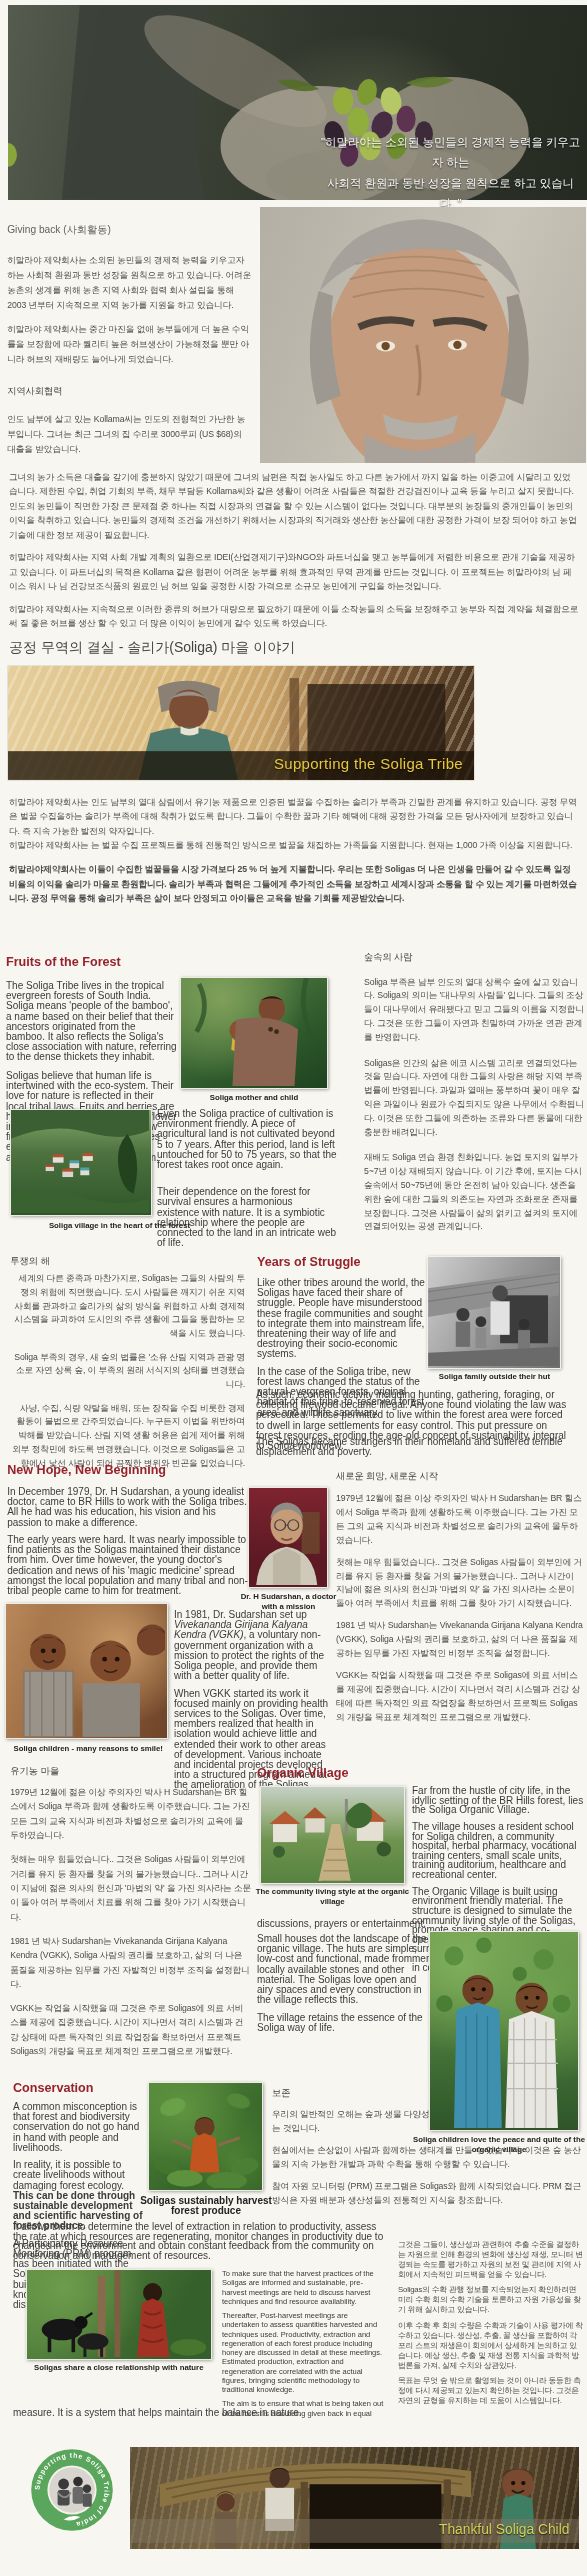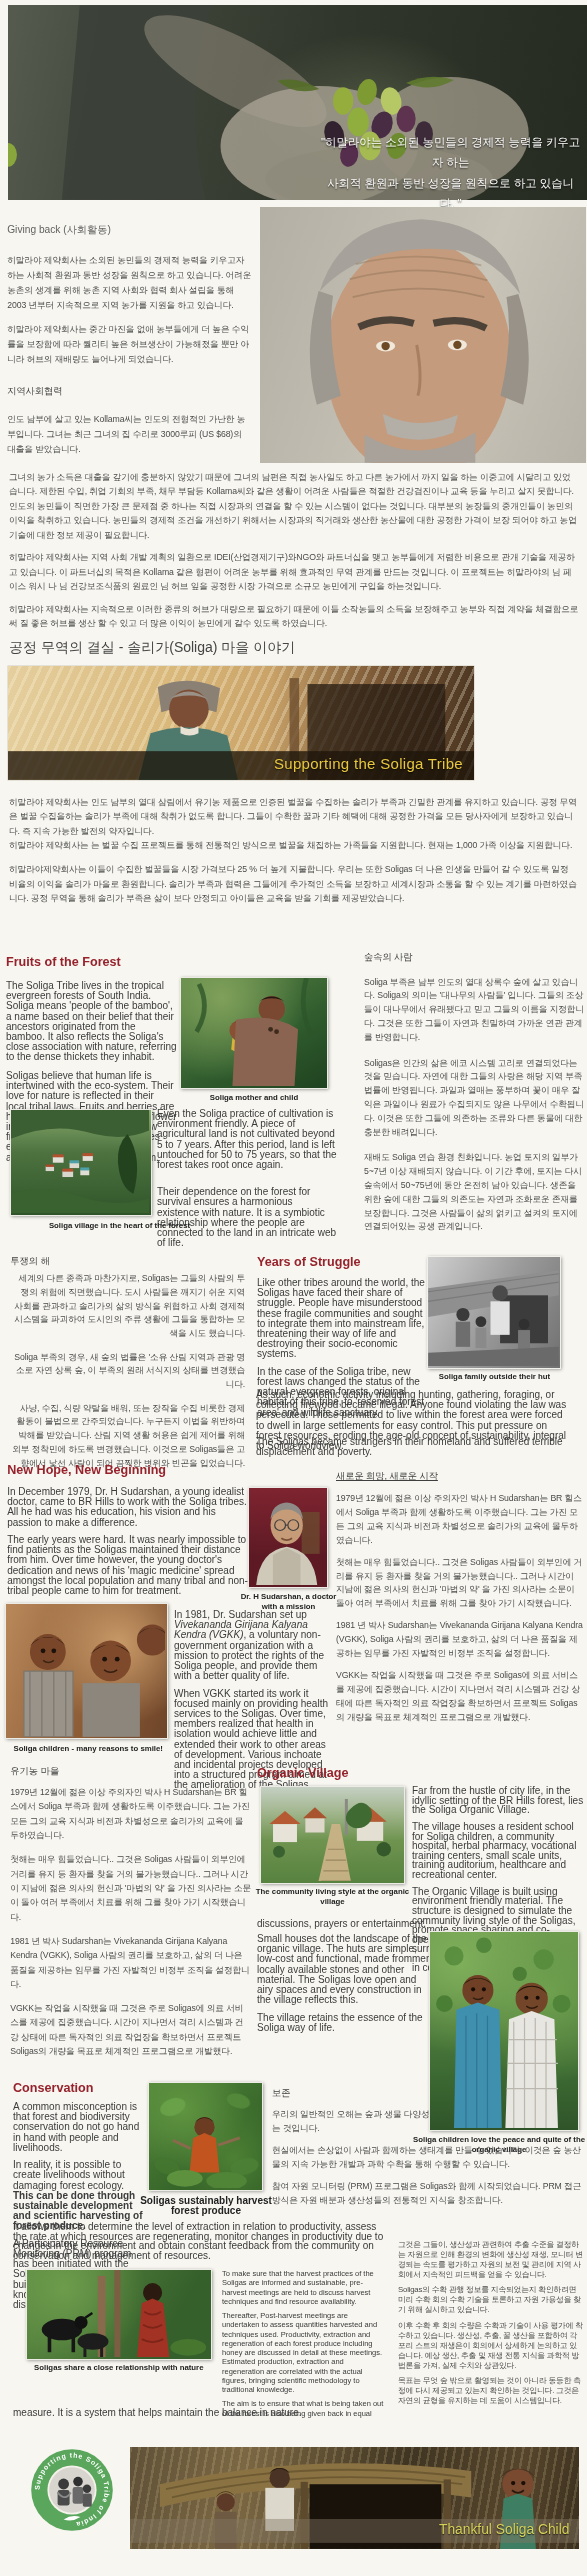--- a/index.html
+++ b/index.html
@@ -111,21 +111,21 @@
       <path d="M238,112 q64,-22 128,4 l18,74 l-166,0 Z" fill="#4e7a6e"></path>
       <path d="M288,100 q14,10 30,0 l0,12 q-15,8 -30,0 Z" fill="#e8e2d4"></path>
       <rect x="0" y="142" width="778" height="48" fill="rgba(30,21,9,0.78)"></rect>
     </svg>
     <div class="abs banner-text" style="right:10.8px;top:89px;">Supporting the Soliga Tribe</div>
   </div>
 
   <div class="abs ko" style="left:9px;top:795px;width:570px;line-height:14.4px;">
     <p style="margin:0;">히말라야 제약회사는 인도 남부의 열대 삼림에서 유기농 제품으로 인증된 벌꿀을 수집하는 솔리가 부족과 긴밀한 관계를 유지하고 있습니다. 공정 무역은 벌꿀 수집을하는 솔리가 부족에 대해 착취가 없도록 합니다. 그들이 수확한 꿀과 기타 혜택에 대해 공정한 가격을 모든 당사자에게 보장하고 있습니다. 즉 지속 가능한 발전의 약자입니다.</p>
     <p style="margin:0 0 9.6px 0;">히말라야 제약회사는 는 벌꿀 수집 프로젝트를 통해 전통적인 방식으로 벌꿀을 채집하는 가족들을 지원합니다. 현재는 1,000 가족 이상을 지원합니다.</p>
-    <p style="margin-bottom:10.8px;">히말라야제약회사는 이들이 수집한 벌꿀들을 시장 가격보다 25 % 더 높게 지불합니다. 우리는 또한 Soligas 더 나은 인생을 만들어 갈 수 있도록  일정 비율의 이익을 솔리가 마을로 환원합니다. 솔리가 부족과 협력은 그들에게 추가적인 소득을 보장하고 세계시장과 소통을 할 수 있는 계기를 마련하였습니다. 공정 무역을 통해 솔리가 부족은 삶이 보다 안정되고 아이들은 교육을 받을 기회를 제공받았습니다.</p>
+    <p style="margin-bottom:10.8px;font-weight:bold;">히말라야제약회사는 이들이 수집한 벌꿀들을 시장 가격보다 25 % 더 높게 지불합니다. 우리는 또한 Soligas 더 나은 인생을 만들어 갈 수 있도록  일정 비율의 이익을 솔리가 마을로 환원합니다. 솔리가 부족과 협력은 그들에게 추가적인 소득을 보장하고 세계시장과 소통을 할 수 있는 계기를 마련하였습니다. 공정 무역을 통해 솔리가 부족은 삶이 보다 안정되고 아이들은 교육을 받을 기회를 제공받았습니다.</p>
   </div>
 
   <h2 class="abs red-head" style="left:6px;top:955px;">Fruits of the Forest</h2>
   <div class="abs en" style="left:6px;top:981px;width:171px;">
     <p style="margin-bottom:8.4px;">The Soliga Tribe lives in the tropical evergreen forests of South India. Soliga means 'people of the bamboo', a name based on their belief that their ancestors originated from the bamboo. It also reflects the Soliga's close association with nature, referring to the dense thickets they inhabit.</p>
     <p>Soligas believe that human life is intertwined with the eco-system. Their love for nature is reflected in their local tribal laws. Fruits and berries are harvested only from trees which flower in abundance and very ripe or raw fruits are not collected. This leaves enough fruits for birds and other animals that also depend on them.</p>
   </div>
 
   <div class="photo" style="left:180px;top:977px;width:148px;height:112px;background:
        radial-gradient(circle at 28% 18%, #7fa05a, transparent 60%),
@@ -235,21 +235,21 @@
       <circle cx="52" cy="62" r="9" fill="none" stroke="#3f3f3f" stroke-width="2"></circle>
       <circle cx="74" cy="62" r="9" fill="none" stroke="#3f3f3f" stroke-width="2"></circle>
       <line x1="61" y1="62" x2="65" y2="62" stroke="#3f3f3f" stroke-width="2"></line>
       <path d="M54,84 q9,6 18,0" stroke="#7a5138" stroke-width="3" fill="none"></path>
       <path d="M40,112 L63,100 L86,112 L86,162 L40,162Z" fill="#bdb6a4"></path>
     </svg>
   </div>
   <div class="abs cap" style="left:232px;top:1592px;width:113px;">Dr. H Sudarshan, a doctor with a mission</div>
 
   <div class="abs ko ko-23" style="left:336px;top:1470px;width:248px;">
-    <p class="ko-head" style="margin-bottom:8.4px;text-decoration:underline;">새로운 희망, 새로운 시작</p>
+    <p class="ko-head" style="margin-bottom:8.4px;">새로운 희망, 새로운 시작</p>
     <p style="margin-bottom:8.4px;">1979년 12월에 젊은 이상 주의자인 박사 H Sudarshan는 BR 힐스에서 Soliga 부족과 함께 생활하도록 이주했습니다. 그는 가진 모든 그의 교육 지식과 비전과 차별성으로 솔리가의 교육에 몰두하였습니다.</p>
     <p style="margin-bottom:8.4px;">첫해는 매우 힘들었습니다.. 그것은 Soligas 사람들이 외부인에 거리를 유지 등 환자를 찾을 거의 불가능했습니다.. 그러나 시간이 지남에 젊은 의사의 헌신과 '마법의 약' 을 가진 의사라는 소문이 돌아 여러 부족에서 치료를 위해 그를 찾아 가기 시작했습니다.</p>
     <p style="margin-bottom:8.4px;">1981 년 박사 Sudarshan는 Vivekananda Girijana Kalyana Kendra (VGKK), Soliga 사람의 권리를 보호하고, 삶의 더 나은 품질을 제공하는 임무를 가진 자발적인 비정부 조직을 설정합니다.</p>
     <p>VGKK는 작업을 시작했을 때 그것은 주로 Soligas에 의료 서비스를 제공에 집중했습니다. 시간이 지나면서 격리 시스템과 건강 상태에 따른 독자적인 의료 작업장을 확보하면서 프로젝트 Soligas의 개량을 목표로 체계적인 프로그램으로 개발했다.</p>
   </div>
 
   <div class="photo" style="left:4.8px;top:1603px;width:163px;height:136px;background:
        radial-gradient(circle at 70% 30%, #c89a68, transparent 55%),
        linear-gradient(110deg,#b9885a,#8a5a35 60%,#6e452a);">
     <svg width="159" height="133" viewBox="0 0 266 222">

